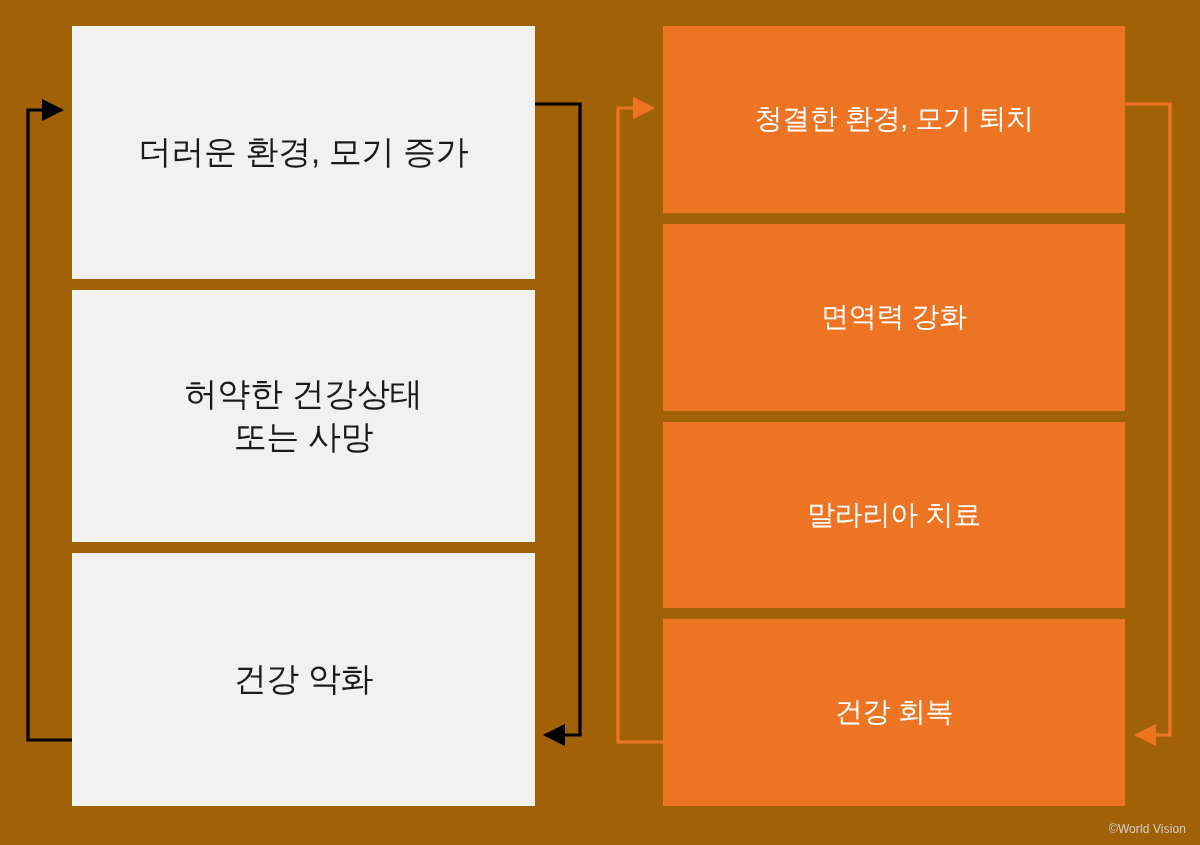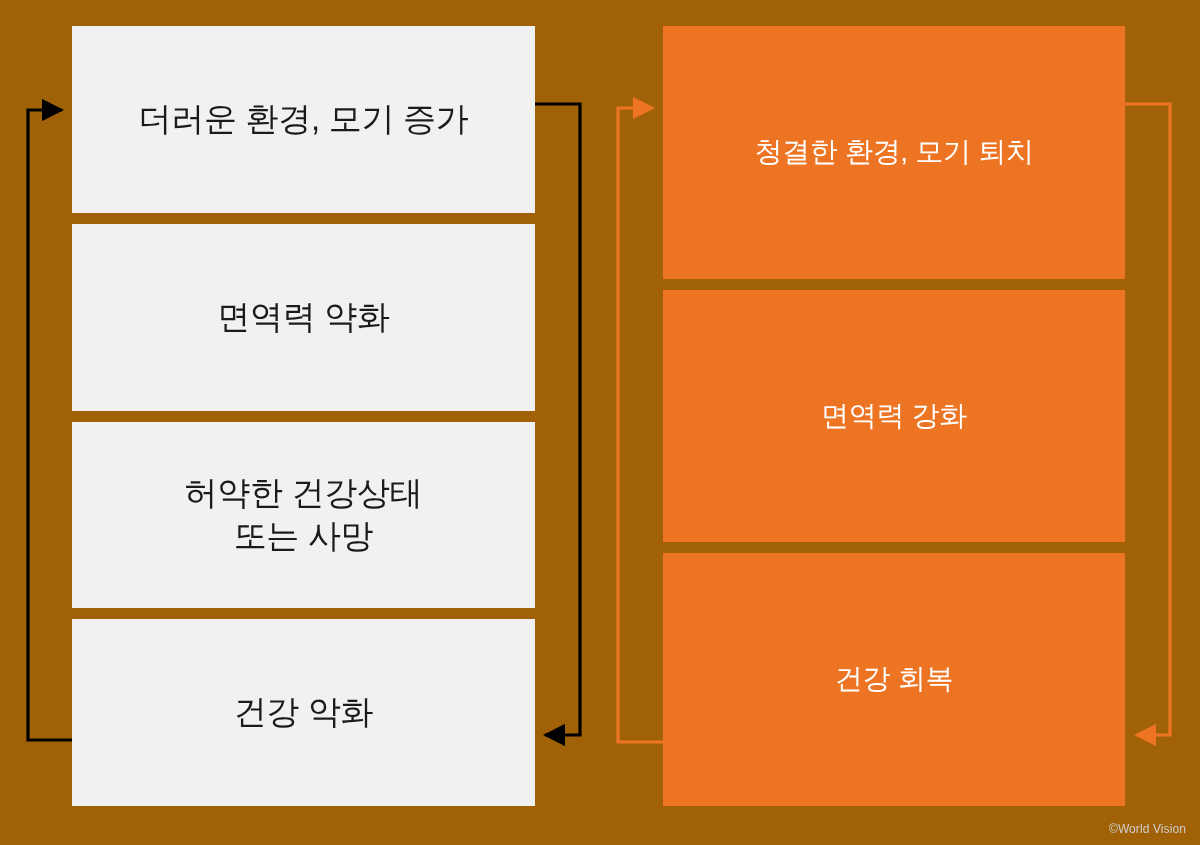--- a/index.html
+++ b/index.html
@@ -118,23 +118,20 @@
 
     <path d="M 664 742 L 618 742 L 618 108 L 653 108" fill="none" stroke="#ed7423" stroke-width="3.2" marker-end="url(#arrow-orange-right)"></path>
   </svg>
 
   <div id="column-negative" class="column">
 
     <div class="flow-box">
       <span class="box-label">더러운 환경, 모기 증가</span>
     </div>
 
-    <div class="flow-box">
-      <span class="box-label">면역력 약화</span>
-    </div>
 
 
     <div class="flow-box">
       <span class="box-label">허약한 건강상태
 또는 사망</span>
     </div>
 
     <div class="flow-box">
       <span class="box-label">건강 악화</span>
     </div>
@@ -143,20 +140,23 @@
   <div id="column-positive" class="column">
 
     <div class="flow-box">
       <span class="box-label">청결한 환경, 모기 퇴치</span>
     </div>
 
     <div class="flow-box">
       <span class="box-label">면역력 강화</span>
     </div>
 
+    <div class="flow-box">
+      <span class="box-label">말라리아 치료</span>
+    </div>
 
     <div class="flow-box">
       <span class="box-label">건강 회복</span>
     </div>
 
   </div>
 
   <div id="watermark">©World Vision</div>
 
 </div>

